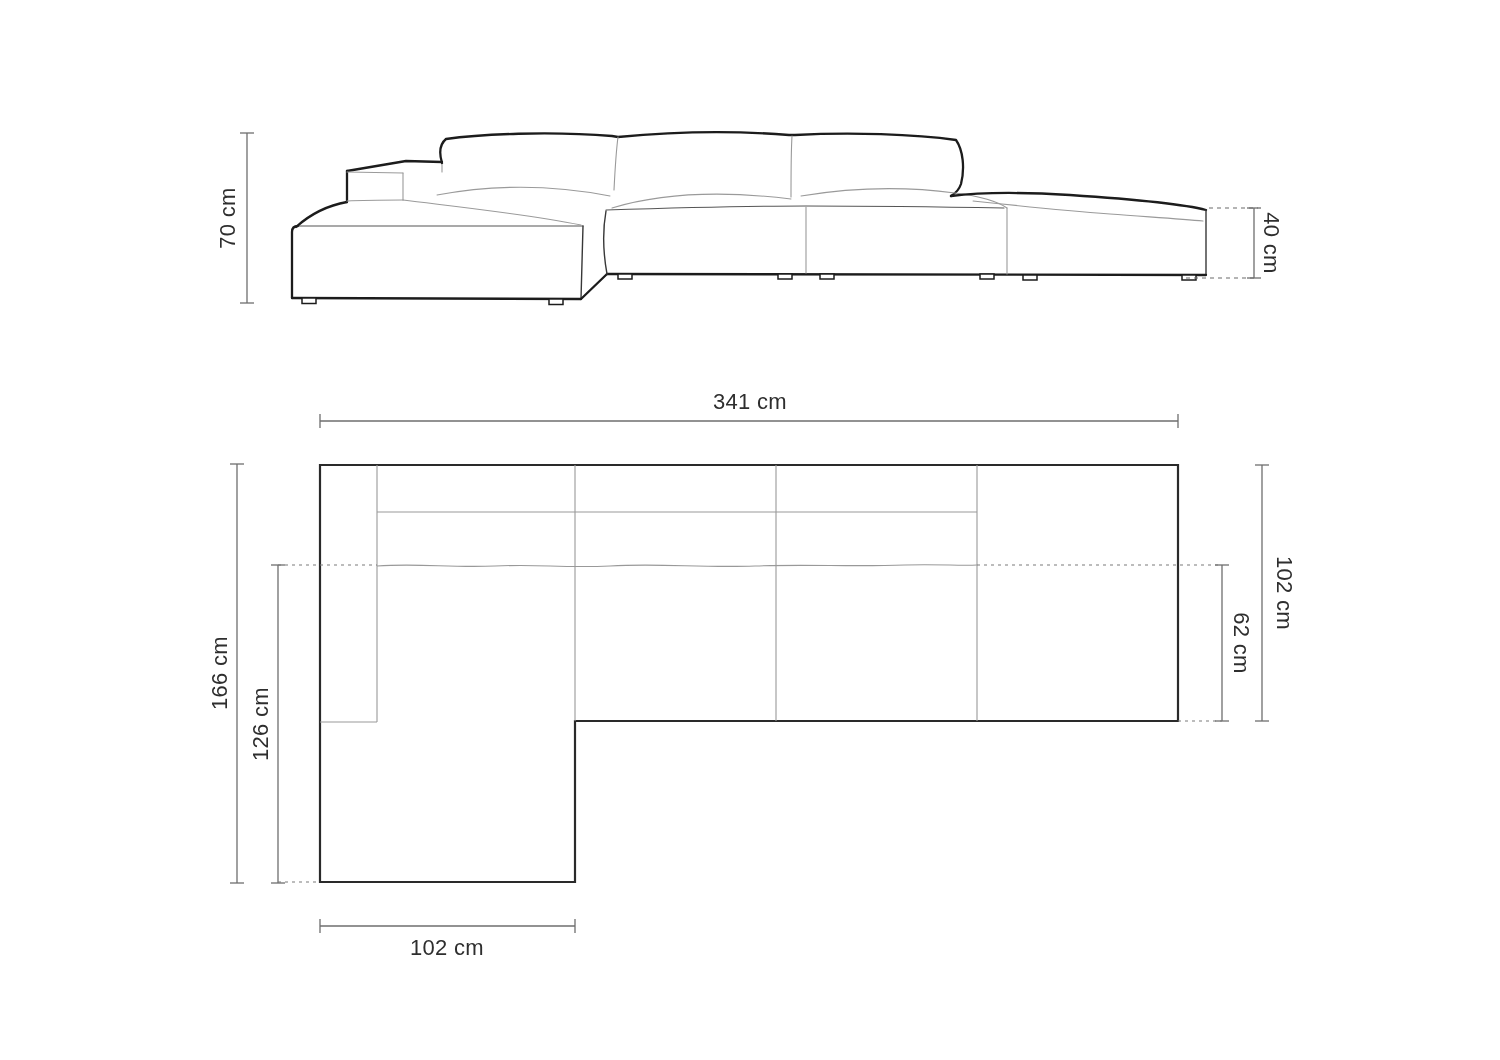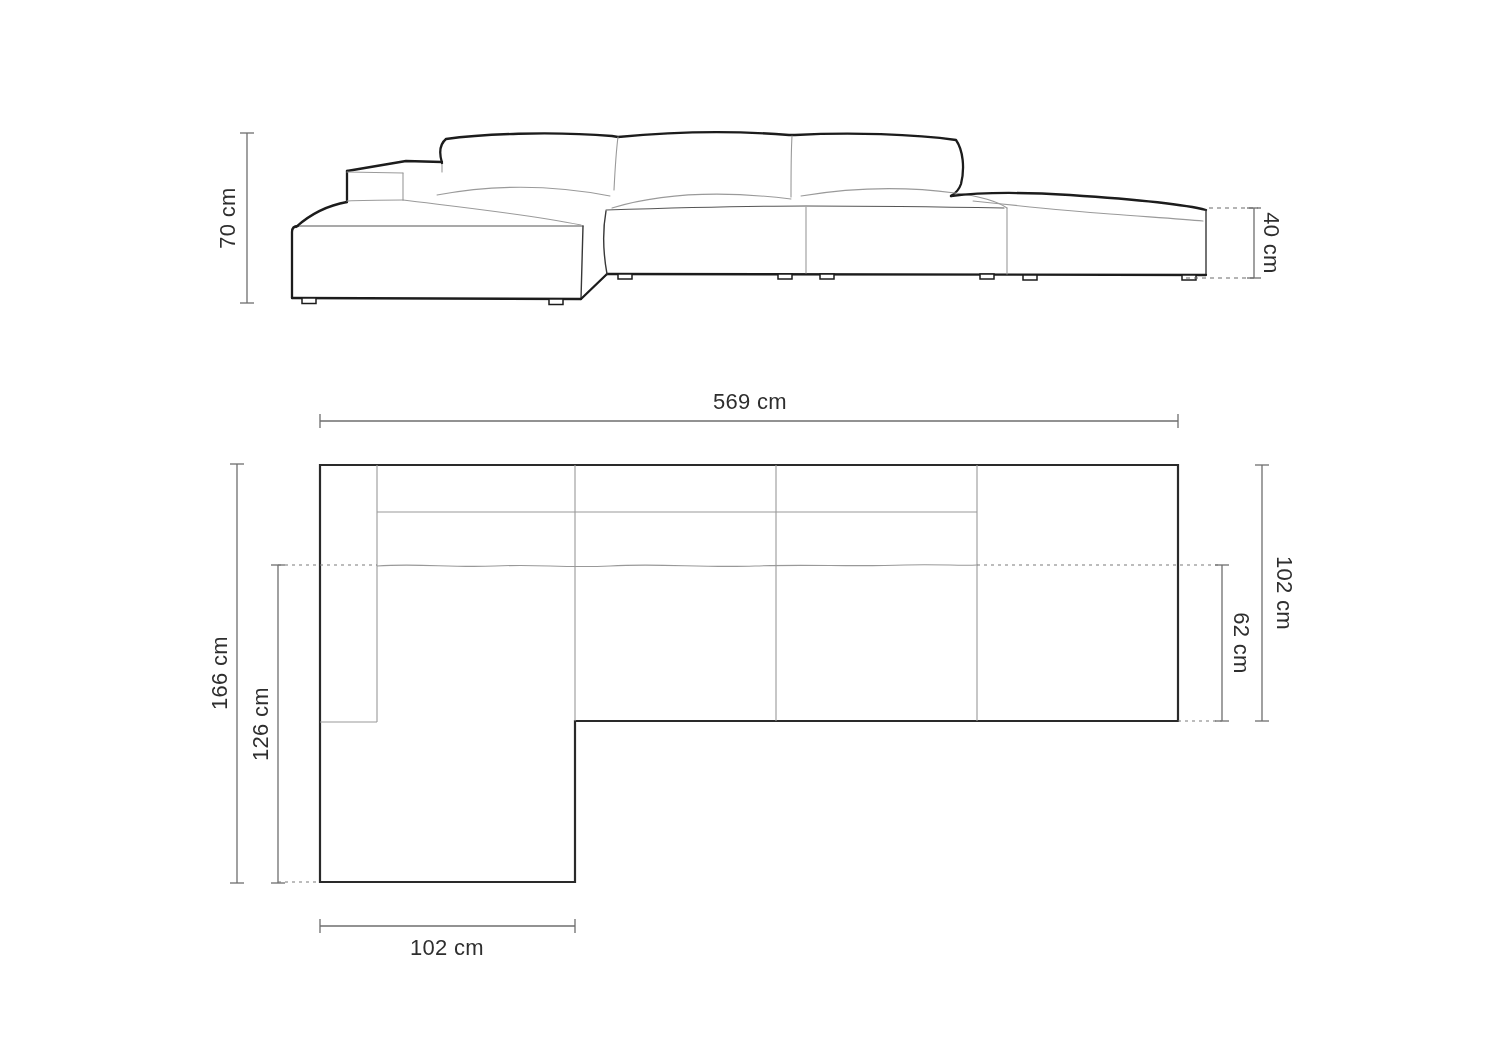--- a/index.html
+++ b/index.html
@@ -154,21 +154,21 @@
       <path class="dim-dot" d="M977,565 L1222,565"></path>
       <path class="dim-dot" d="M278,882 L320,882"></path>
       <path class="dim-dot" d="M1178,721 L1222,721"></path>
     </g>
   </svg>
 
   <div class="dim-label rot-ccw" style="left:228px;top:218px;">70 cm</div>
 
   <div class="dim-label rot-cw" style="left:1271px;top:243px;">40 cm</div>
 
-  <div class="dim-label" style="left:750px;top:402px;">569 cm</div>
+  <div class="dim-label" style="left:750px;top:402px;">341 cm</div>
 
   <div class="dim-label rot-ccw" style="left:220px;top:673px;">166 cm</div>
 
   <div class="dim-label rot-ccw" style="left:261px;top:724px;">126 cm</div>
 
   <div class="dim-label rot-cw" style="left:1284px;top:593px;">102 cm</div>
 
   <div class="dim-label rot-cw" style="left:1241px;top:643px;">62 cm</div>
 
   <div class="dim-label" style="left:447px;top:948px;">102 cm</div>

